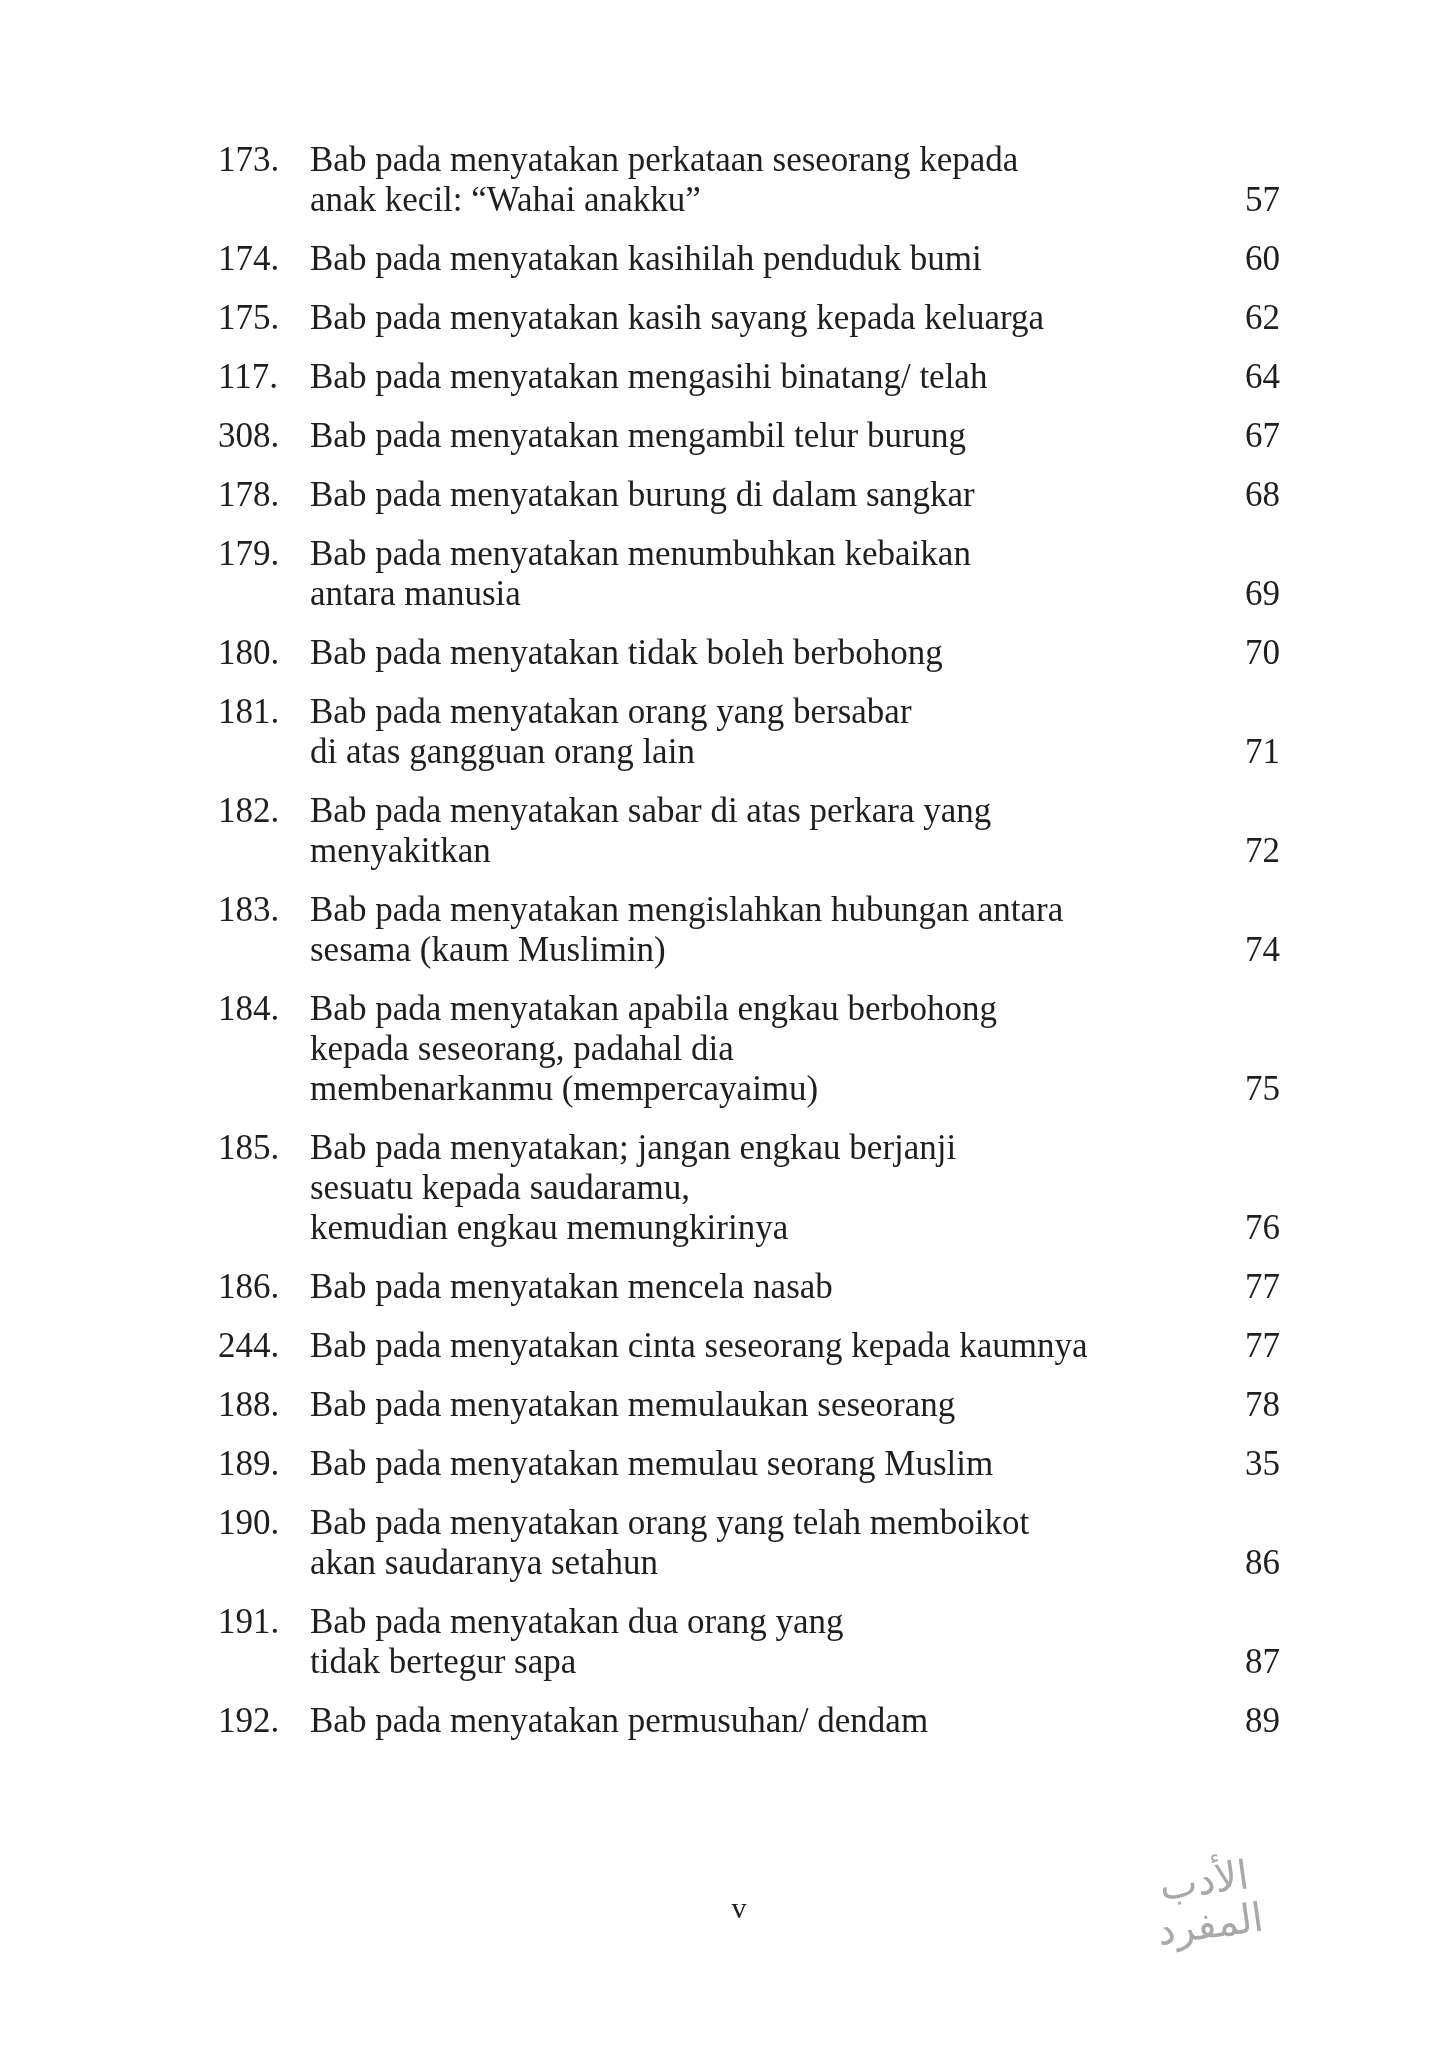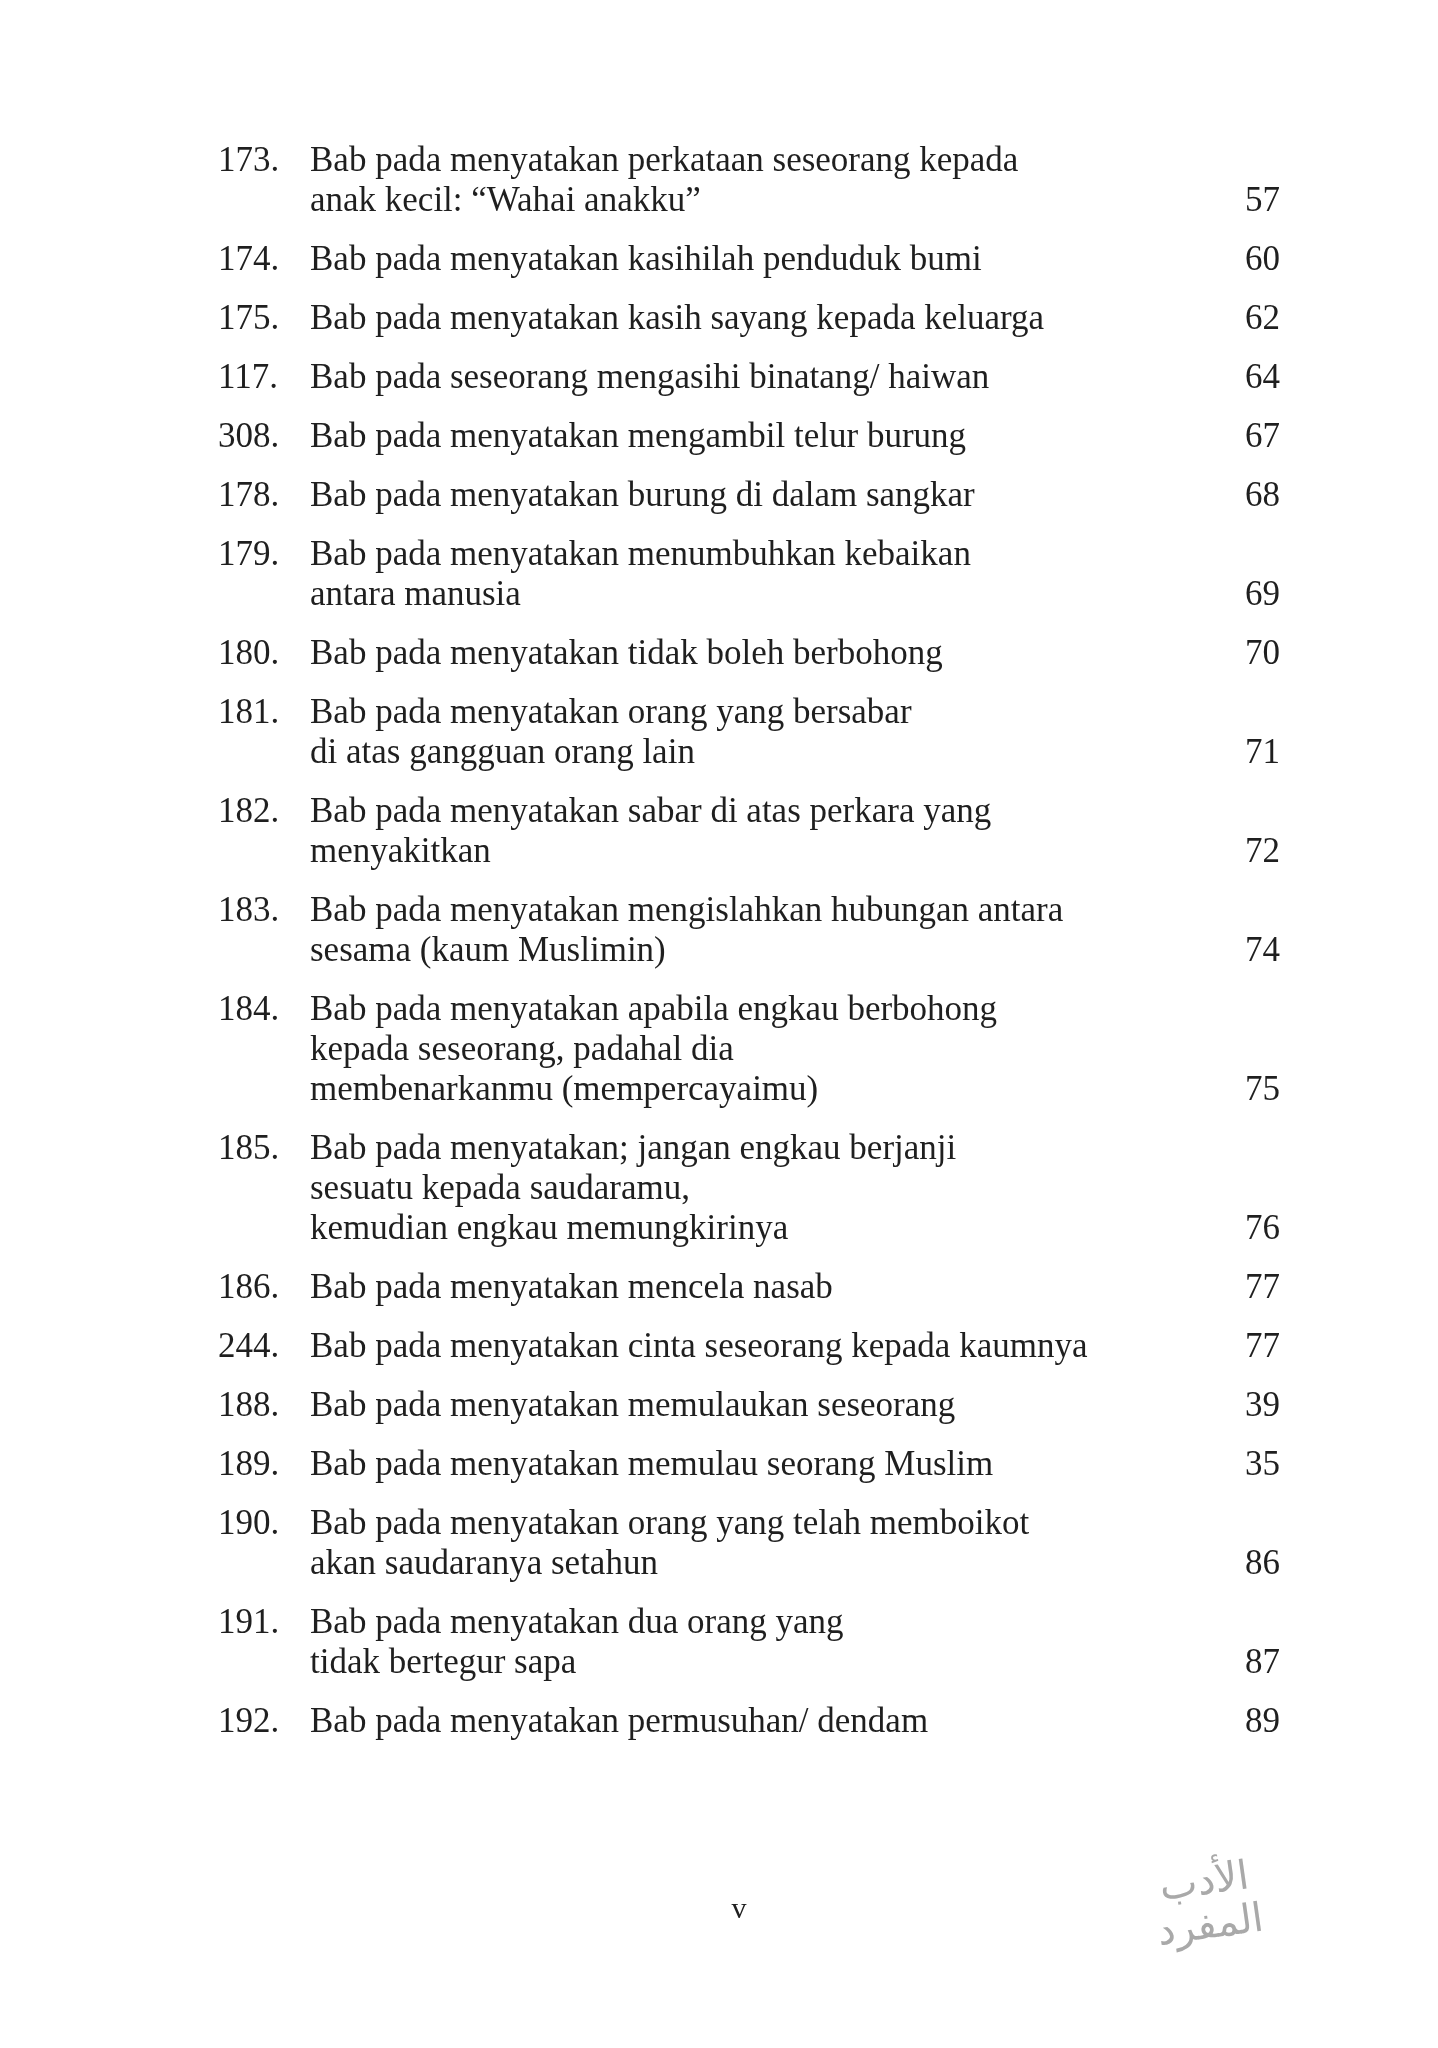--- a/index.html
+++ b/index.html
@@ -86,21 +86,21 @@
         <span class="title">Bab pada menyatakan kasihilah penduduk bumi</span>
         <span class="pagecol">60</span>
       </div>
       <div class="entry">
         <span class="num">175.</span>
         <span class="title">Bab pada menyatakan kasih sayang kepada keluarga</span>
         <span class="pagecol">62</span>
       </div>
       <div class="entry">
         <span class="num">117.</span>
-        <span class="title">Bab pada seseorang mengasihi binatang/ haiwan</span>
+        <span class="title">Bab pada menyatakan mengasihi binatang/ telah</span>
         <span class="pagecol">64</span>
       </div>
       <div class="entry">
         <span class="num">308.</span>
         <span class="title">Bab pada menyatakan mengambil telur burung</span>
         <span class="pagecol">67</span>
       </div>
       <div class="entry">
         <span class="num">178.</span>
         <span class="title">Bab pada menyatakan burung di dalam sangkar</span>
@@ -155,21 +155,21 @@
         <span class="pagecol">77</span>
       </div>
       <div class="entry">
         <span class="num">244.</span>
         <span class="title">Bab pada menyatakan cinta seseorang kepada kaumnya</span>
         <span class="pagecol">77</span>
       </div>
       <div class="entry">
         <span class="num">188.</span>
         <span class="title">Bab pada menyatakan memulaukan seseorang</span>
-        <span class="pagecol">39</span>
+        <span class="pagecol">78</span>
       </div>
       <div class="entry">
         <span class="num">189.</span>
         <span class="title">Bab pada menyatakan memulau seorang Muslim</span>
         <span class="pagecol">35</span>
       </div>
       <div class="entry">
         <span class="num">190.</span>
         <span class="title">Bab pada menyatakan orang yang telah memboikot
 akan saudaranya setahun</span>

